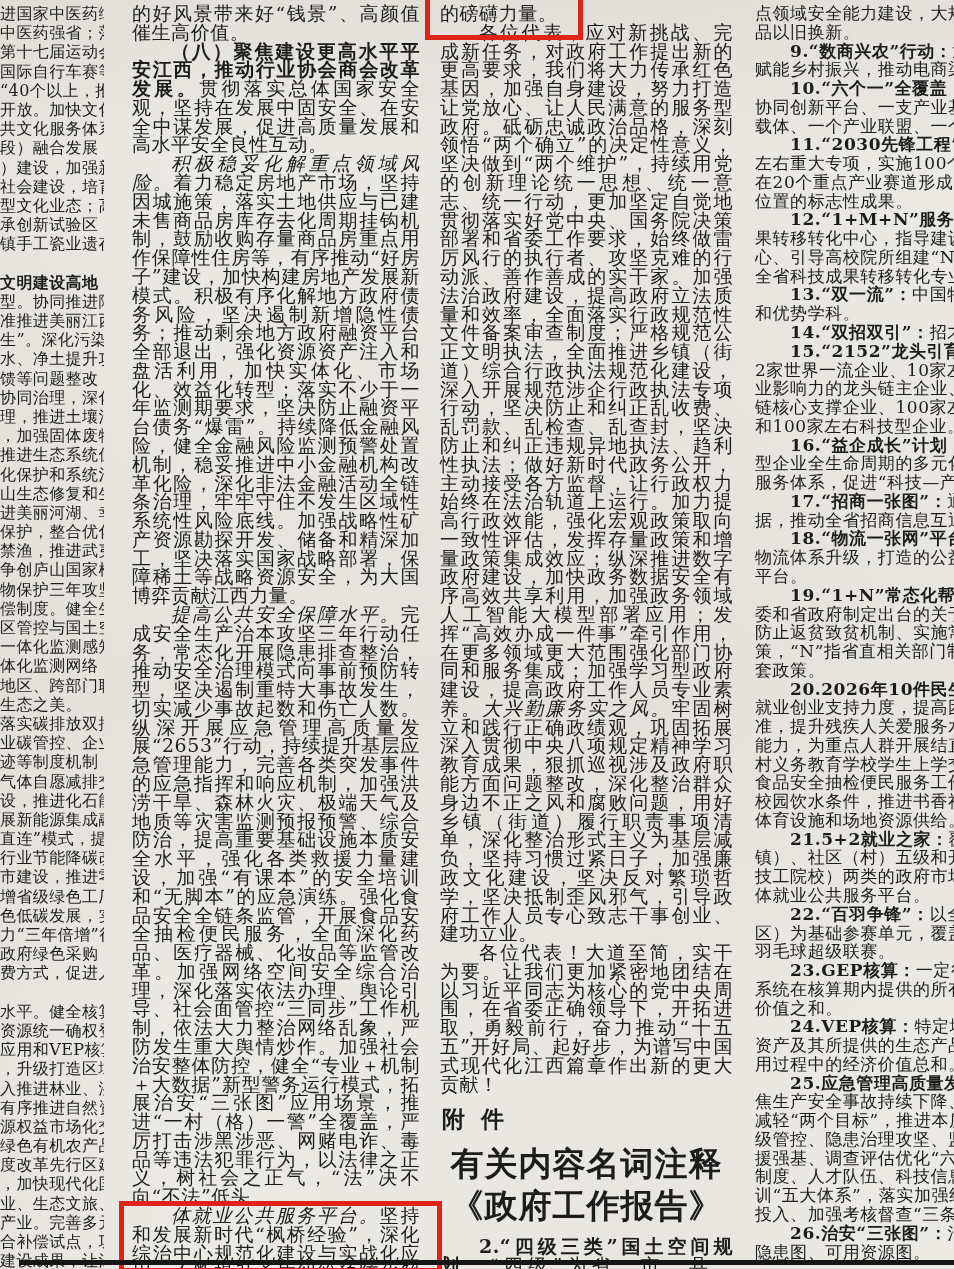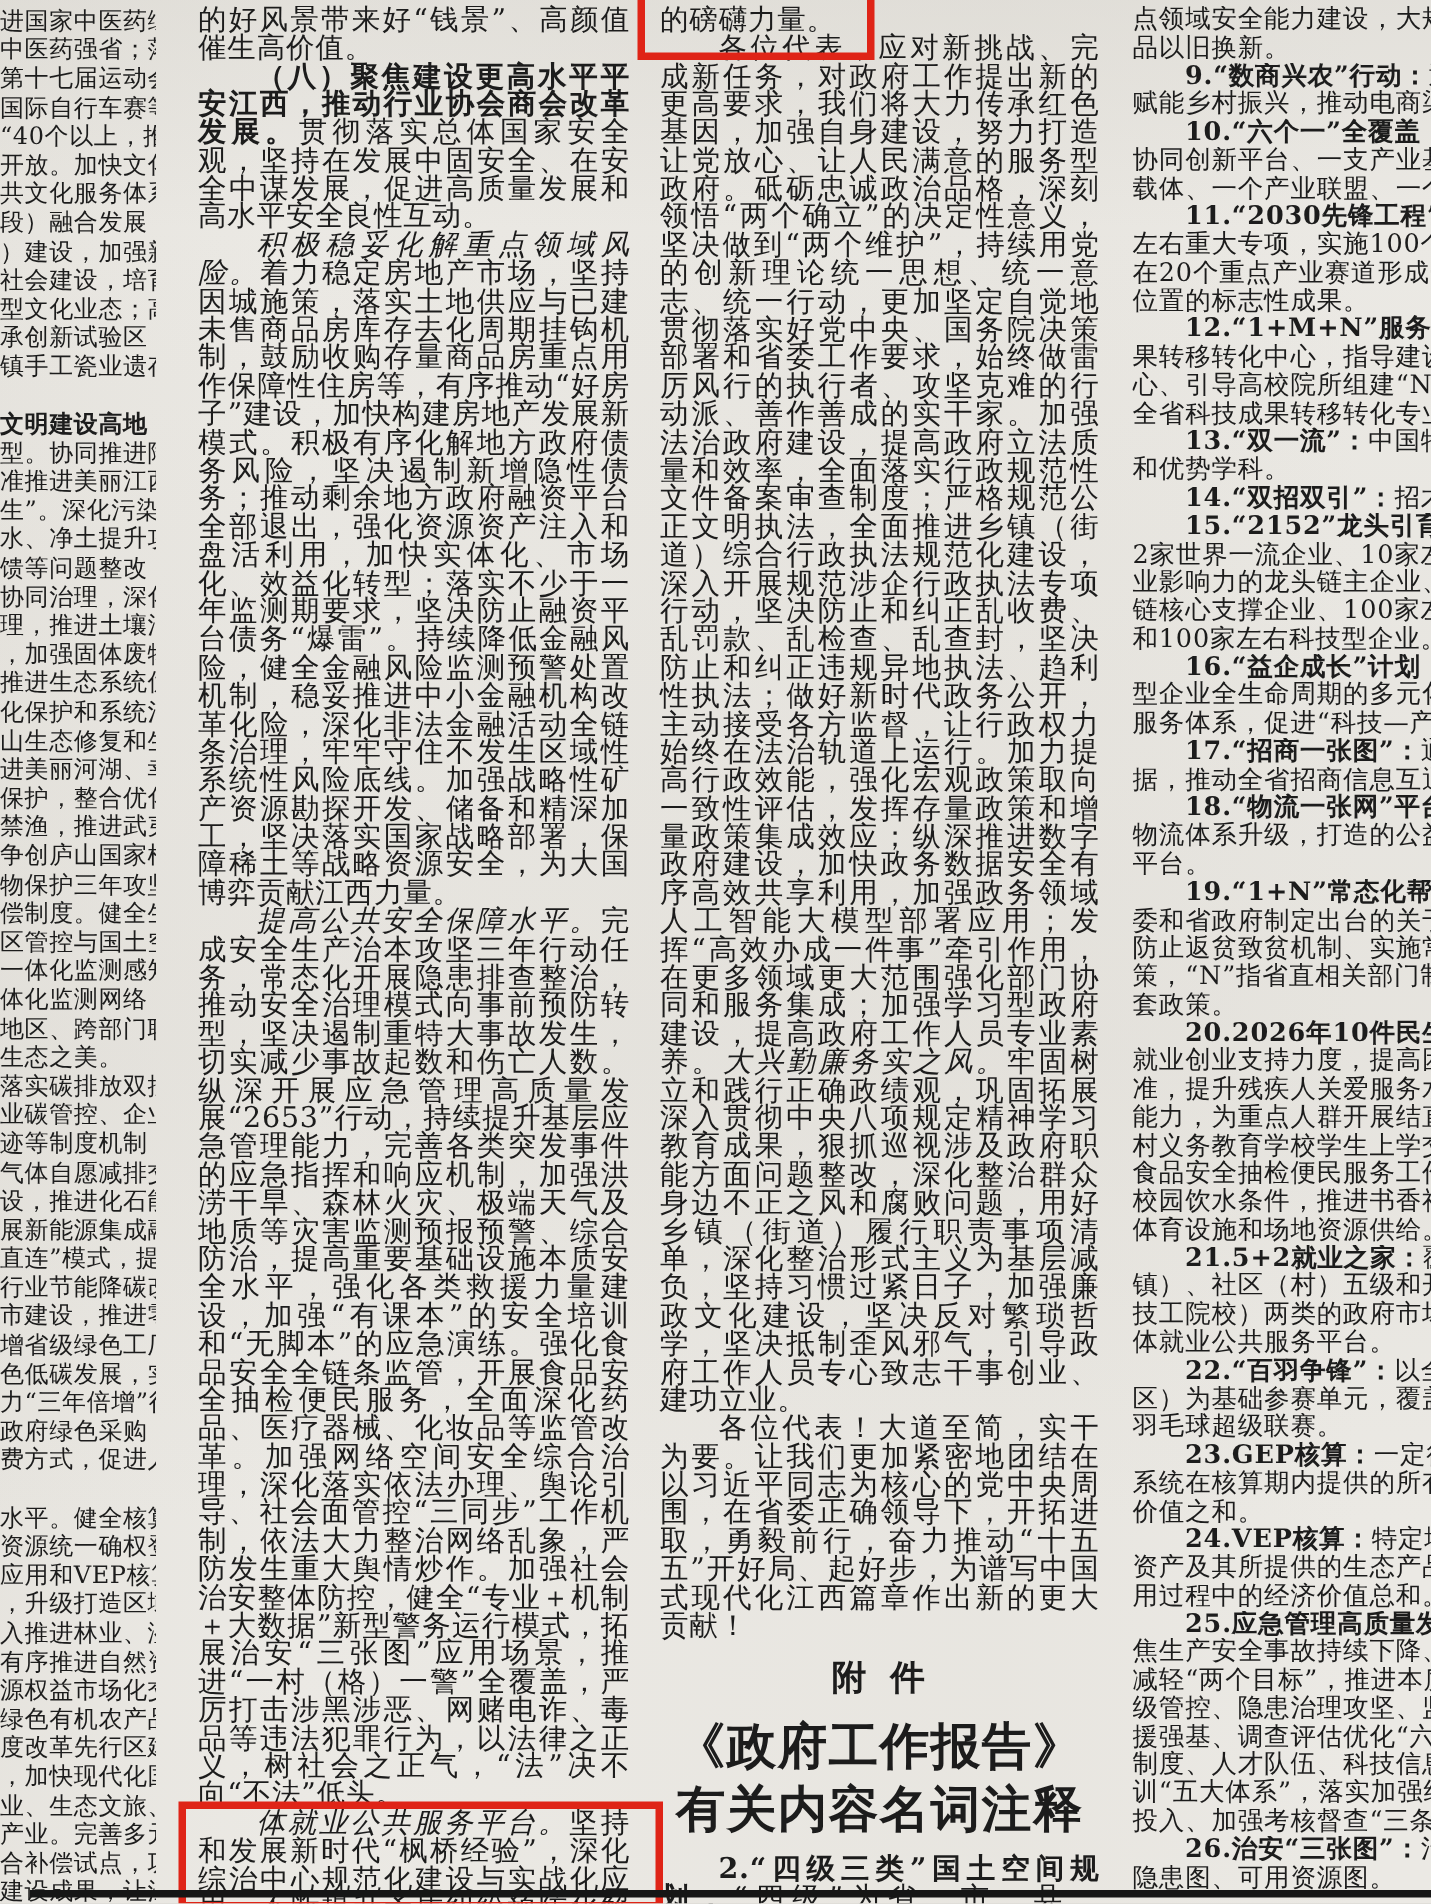--- a/index.html
+++ b/index.html
@@ -15,21 +15,21 @@
   .col{position:absolute;top:4px;}
   #col1{left:0;width:104px;}
   #col2{left:132px;width:288px;}
   #col3{left:440px;width:293px;}
   #col4{left:755px;width:199px;overflow:hidden;}
   .c1line{height:19.2px;line-height:19.2px;font-size:16px;letter-spacing:.4px;white-space:nowrap;overflow:hidden;}
   .para{margin:0;font-size:19px;line-height:18.78px;letter-spacing:.55px;text-align:justify;}
   .indent{text-indent:2.05em;}
   .seg-bold{font-weight:bold;}
   .seg-kai{font-weight:normal;font-style:italic;}
-  .attach-label{font-size:23px;font-weight:bold;letter-spacing:4px;padding:12px 0 6px 2px;line-height:28px;text-align:center;}
+  .attach-label{font-size:23px;font-weight:bold;letter-spacing:4px;padding:12px 0 6px 2px;line-height:28px;}
   .doc-title{font-weight:bold;font-size:33px;line-height:42px;text-align:center;letter-spacing:1px;padding:4px 0 10px;}
   .c4line{height:18.78px;line-height:18.78px;font-size:17px;letter-spacing:.55px;white-space:nowrap;overflow:hidden;}
   .c4indent{padding-left:35px;}
   .hl{position:absolute;border-style:solid;background:transparent;pointer-events:none;}
   .rule{position:absolute;}
 </style>
 </head>
 <body>
 
 <div class="page">
@@ -107,22 +107,22 @@
       <div class="para indent"><span class="seg-kai">积极稳妥化解重点领域风险。</span><span>着力稳定房地产市场，坚持因城施策，落实土地供应与已建未售商品房库存去化周期挂钩机制，鼓励收购存量商品房重点用作保障性住房等，有序推动“好房子”建设，加快构建房地产发展新模式。积极有序化解地方政府债务风险，坚决遏制新增隐性债务；推动剩余地方政府融资平台全部退出，强化资源资产注入和盘活利用，加快实体化、市场化、效益化转型；落实不少于一年监测期要求，坚决防止融资平台债务“爆雷”。持续降低金融风险，健全金融风险监测预警处置机制，稳妥推进中小金融机构改革化险，深化非法金融活动全链条治理，牢牢守住不发生区域性系统性风险底线。加强战略性矿产资源勘探开发、储备和精深加工，坚决落实国家战略部署，保障稀土等战略资源安全，为大国博弈贡献江西力量。</span></div>
       <div class="para indent"><span class="seg-kai">提高公共安全保障水平。</span><span>完成安全生产治本攻坚三年行动任务，常态化开展隐患排查整治，推动安全治理模式向事前预防转型，坚决遏制重特大事故发生，切实减少事故起数和伤亡人数。纵深开展应急管理高质量发展“2653”行动，持续提升基层应急管理能力，完善各类突发事件的应急指挥和响应机制，加强洪涝干旱、森林火灾、极端天气及地质等灾害监测预报预警、综合防治，提高重要基础设施本质安全水平，强化各类救援力量建设，加强“有课本”的安全培训和“无脚本”的应急演练。强化食品安全全链条监管，开展食品安全抽检便民服务，全面深化药品、医疗器械、化妆品等监管改革。加强网络空间安全综合治理，深化落实依法办理、舆论引导、社会面管控“三同步”工作机制，依法大力整治网络乱象，严防发生重大舆情炒作。加强社会治安整体防控，健全“专业＋机制＋大数据”新型警务运行模式，拓展治安“三张图”应用场景，推进“一村（格）一警”全覆盖，严厉打击涉黑涉恶、网赌电诈、毒品等违法犯罪行为，以法律之正义，树社会之正气，“法”决不向“不法”低头。</span></div>
       <div class="para indent"><span class="seg-kai">体就业公共服务平台。</span><span>坚持和发展新时代“枫桥经验”，深化综治中心规范化建设与实战化应用，不断提升矛盾纠纷预防化解法治化水平，扎实推进信访工作法治化，推行信访事项“智能直转＋全流程闭环管理”。制定实施“九五”普法规划，开展公民法治素养提升行动，健全完善“有法帮你”公共法律服务体系，推进刑事案件律师辩护全覆盖。健全基层治理体系，深化“网格化＋数字化”融合治理，推动行业协会商会改革发展，加强社会工作者队伍和志愿服务体系建设。健全完善社会心理服务体系和危机干预机制，培育自尊自信、理性平和、积极向上的社会心态。</span></div>
     </div>
   <div class="col" id="col3">
       <div class="para"><span>的磅礴力量。</span></div>
       <div class="para indent"><span>各位代表，应对新挑战、完成新任务，对政府工作提出新的更高要求，我们将大力传承红色基因，加强自身建设，努力打造让党放心、让人民满意的服务型政府。砥砺忠诚政治品格，深刻领悟“两个确立”的决定性意义，坚决做到“两个维护”，持续用党的创新理论统一思想、统一意志、统一行动，更加坚定自觉地贯彻落实好党中央、国务院决策部署和省委工作要求，始终做雷厉风行的执行者、攻坚克难的行动派、善作善成的实干家。加强法治政府建设，提高政府立法质量和效率，全面落实行政规范性文件备案审查制度；严格规范公正文明执法，全面推进乡镇（街道）综合行政执法规范化建设，深入开展规范涉企行政执法专项行动，坚决防止和纠正乱收费、乱罚款、乱检查、乱查封，坚决防止和纠正违规异地执法、趋利性执法；做好新时代政务公开，主动接受各方监督，让行政权力始终在法治轨道上运行。加力提高行政效能，强化宏观政策取向一致性评估，发挥存量政策和增量政策集成效应；纵深推进数字政府建设，加快政务数据安全有序高效共享利用，加强政务领域人工智能大模型部署应用；发挥“高效办成一件事”牵引作用，在更多领域更大范围强化部门协同和服务集成；加强学习型政府建设，提高政府工作人员专业素养。</span><span class="seg-kai">大兴勤廉务实之风。</span><span>牢固树立和践行正确政绩观，巩固拓展深入贯彻中央八项规定精神学习教育成果，狠抓巡视涉及政府职能方面问题整改，深化整治群众身边不正之风和腐败问题，用好乡镇（街道）履行职责事项清单，深化整治形式主义为基层减负，坚持习惯过紧日子，加强廉政文化建设，坚决反对繁琐哲学，坚决抵制歪风邪气，引导政府工作人员专心致志干事创业、建功立业。</span></div>
       <div class="para indent"><span>各位代表！大道至简，实干为要。让我们更加紧密地团结在以习近平同志为核心的党中央周围，在省委正确领导下，开拓进取，勇毅前行，奋力推动“十五五”开好局、起好步，为谱写中国式现代化江西篇章作出新的更大贡献！</span></div>
       <div class="attach-label">附 件</div>
       <div class="doc-title">
+        <div>有关内容名词注释</div>
         <div>《政府工作报告》</div>
-        <div>有关内容名词注释</div>
       </div>
       <div class="para indent"><span class="seg-bold">2.“四级三类”国土空间规划：</span><span>“四级”为省、市、县、乡，“三类”数商兴农、详细规划和专项规划。</span></div>
       <div class="para indent"><span class="seg-bold">3.“四融一共”和美乡村：</span><span>景村融合、产村融合、三治融合、城乡融合、共同富裕。</span></div>
     </div>
   <div class="col" id="col4">
       <div class="c4line"><span>点领域安全能力建设，大规模设</span></div>
       <div class="c4line"><span>品以旧换新。</span></div>
       <div class="c4line c4indent"><span class="seg-bold">9.“数商兴农”行动：</span><span>通过数字</span></div>
       <div class="c4line"><span>赋能乡村振兴，推动电商渠道与服</span></div>
       <div class="c4line c4indent"><span class="seg-bold">10.“六个一”全覆盖：</span></div>

